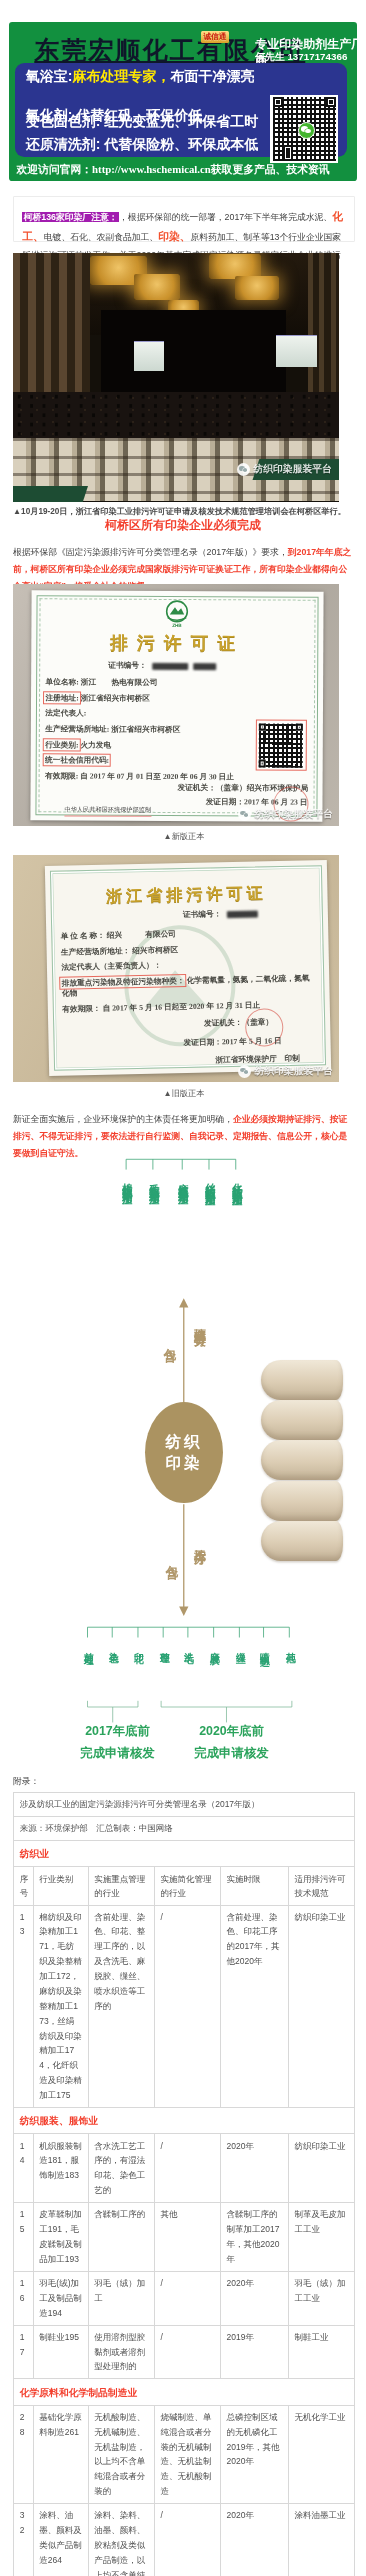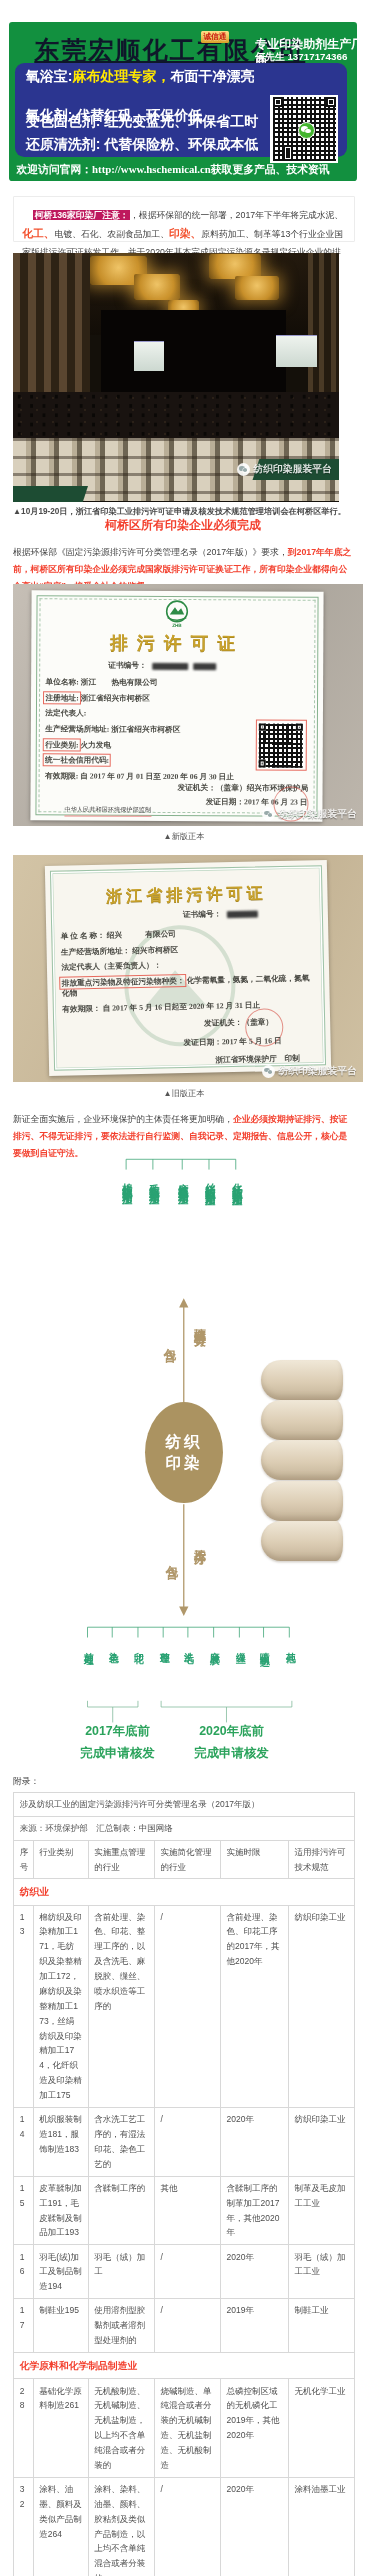--- a/index.html
+++ b/index.html
@@ -19,21 +19,21 @@
   .qrpat{position:relative;width:100%;height:100%;background:repeating-linear-gradient(0deg,#111 0 2.1px,transparent 2.1px 4.6px),repeating-linear-gradient(90deg,#111 0 2.1px,#fff 2.1px 4.6px);}
   .pm{position:absolute;width:10.3px;height:10.3px;border:2.6px solid #111;background:#fff;box-sizing:border-box;}
   .pm::after{content:"";position:absolute;inset:1px;background:#111;}
   .pm.tl{top:0;left:0}.pm.tr{top:0;right:0}.pm.bl{bottom:0;left:0}
   .wx{position:absolute;width:15.5px;height:15.5px;background:#43b52f;border-radius:50%;border:1px solid #fff;}
   .wx::before{content:"";position:absolute;top:3.6px;left:2.6px;width:7.2px;height:5.7px;background:#fff;border-radius:50%;}
   .wx::after{content:"";position:absolute;top:6.2px;left:6.7px;width:5.7px;height:4.6px;background:#fff;border-radius:50%;box-shadow:0 0 0 0.5px #43b52f;}
   #hdr .site{position:absolute;bottom:4.1px;left:7.2px;width:335px;font-size:10.8px;font-weight:700;color:#fff;font-family:"Liberation Serif",serif;}
   
   #intro{position:absolute;top:196px;left:13px;width:342px;height:46px;border:0.5px solid #ececec;border-radius:1px;padding:10.3px 8.2px;box-sizing:border-box;font-size:8.8px;line-height:1.85;color:#404040;}
-  .badge-red{background:#be185d;color:#fff;font-weight:700;padding:0 1.5px;margin-left:11px;}
+  .badge-red{background:#a21caf;color:#fff;font-weight:700;padding:0 1.5px;}
   .big-red{color:#f3512e;font-size:10.8px;font-weight:700;}
   
   #photo1{position:absolute;top:253px;left:13px;width:326px;height:249px;margin:0;background:#14100a;overflow:hidden;}
   .ceil{position:absolute;top:0;left:0;right:0;height:82px;background:linear-gradient(180deg,#241a0e,#120d07);}
   .fix{position:absolute;background:radial-gradient(circle at 50% 40%,#f0c568,#c78f2a 60%,#6b4a12);box-shadow:0 0 14.4px 3.1px rgba(230,170,60,.55);border-radius:2.1px;}
   .colL{position:absolute;top:0;left:0;width:77px;height:170px;background:repeating-linear-gradient(90deg,#5a4630 0 7.2px,#2e2315 7.2px 15.5px);}
   .colR{position:absolute;top:0;right:0;width:31px;height:155px;background:repeating-linear-gradient(90deg,#4a3a26 0 5.2px,#241b10 5.2px 11.3px);}
   .stage{position:absolute;top:57px;left:88px;width:185px;height:93px;background:#070504;}
   .scr{position:absolute;background:linear-gradient(180deg,#eef3ee,#ccd8d0);border-top:1.5px solid #99c;}
   .crowd{position:absolute;top:139px;left:0;right:0;height:62px;background:#191310;background-image:radial-gradient(circle 2.6px,#0a0806 70%,transparent 71%),radial-gradient(circle 2.1px,#2b2118 60%,transparent 61%);background-size:12.4px 9.3px,16px 12px;}
@@ -44,21 +44,21 @@
   .wm .wxo{width:13.4px;height:13.4px;border-radius:50%;background:rgba(255,255,255,.9);position:relative;flex:0 0 auto;}
   .wm .wxo::before{content:"";position:absolute;top:3.1px;left:2.1px;width:5.7px;height:4.6px;border-radius:50%;background:#9aa;}
   .wm .wxo::after{content:"";position:absolute;top:5.2px;left:5.7px;width:4.6px;height:4.1px;border-radius:50%;background:#9aa;box-shadow:0 0 0 0.5px rgba(255,255,255,.9);}
   
   .cap{position:absolute;left:13px;width:342px;font-size:8.2px;color:#4a4a4a;font-weight:700;margin:0;}
   .capc{text-align:center;font-weight:400;color:#555;}
   #redline1{position:absolute;left:0;width:366px;text-align:center;font-size:12px;font-weight:700;color:#f3402e;margin:0;}
   .para{position:absolute;left:13px;width:342px;font-size:8.8px;line-height:1.95;color:#404040;margin:0;}
   .red-bold{color:#f3402e;font-weight:700;}
   
-  .photo{position:absolute;left:13px;width:326px;margin:0;overflow:hidden;padding-left:24px;}
+  .photo{position:absolute;left:13px;width:326px;margin:0;overflow:hidden;}
   #cert1{top:584px;height:242px;background:linear-gradient(120deg,#c6bfb6,#aaa49b 55%,#bdb6ac);}
   .paper1{position:absolute;top:7.2px;left:17.5px;width:292px;height:230px;background:#fcfcf9;transform:rotate(.3deg);box-shadow:0 1px 4.1px rgba(0,0,0,.35);}
   .obr{position:absolute;inset:5.2px;border:1px solid #86b28e;}
   .obr::after{content:"";position:absolute;inset:1.5px;border:0.5px dashed #a9c8ae;}
   .cert-title{position:absolute;width:100%;text-align:center;font-family:"Liberation Serif",serif;font-weight:700;color:#c9a22b;text-shadow:0 0.5px 0.5px #8a6d12;}
   #cert1 .cert-title{top:40px;font-size:17.5px;letter-spacing:9.3px;}
   .cnum{position:absolute;top:70px;left:77px;font-size:7.7px;font-weight:700;color:#4a4a44;font-family:"Liberation Serif",serif;}
   .blurblk{display:inline-block;height:6.7px;background:#3c3c3c;border-radius:1px;filter:blur(0.8px);vertical-align:middle;margin-left:5.2px;}
   .flds{position:absolute;left:14.4px;font-family:"Liberation Serif",serif;font-size:7.7px;font-weight:700;color:#4a4a44;}
   .flds .fr{margin:0 0 5.7px 0;}
@@ -285,37 +285,40 @@
         <col style="width:66px">
       </colgroup>
       <tbody id="t1b">
         <tr>
           <td colspan="6">涉及纺织工业的固定污染源排污许可分类管理名录（2017年版）</td>
         </tr>
         <tr>
           <td colspan="6">来源：环境保护部　汇总制表：中国网络</td>
         </tr>
         <tr>
+          <td class="sec" colspan="6">纺织业</td>
+        </tr>
+        <tr>
           <td class="hd">序号</td>
           <td class="hd">行业类别</td>
           <td class="hd">实施重点管理的行业</td>
           <td class="hd">实施简化管理的行业</td>
           <td class="hd">实施时限</td>
           <td class="hd">适用排污许可技术规范</td>
         </tr>
         <tr>
-          <td class="sec" colspan="6">纺织业</td>
-        </tr>
-        <tr>
           <td>13</td>
           <td class="rd">棉纺织及印染精加工171，毛纺织及染整精加工172，麻纺织及染整精加工173，丝绢纺织及印染精加工174，化纤织造及印染精加工175</td>
           <td>含前处理、染色、印花、整理工序的，以及含洗毛、麻脱胶、缫丝、喷水织造等工序的</td>
           <td>/</td>
           <td class="rd">含前处理、染色、印花工序的2017年，其他2020年</td>
           <td>纺织印染工业</td>
+        </tr>
+        <tr>
+          <td class="sec" colspan="6">纺织服装、服饰业</td>
         </tr>
         <tr>
           <td>14</td>
           <td>机织服装制造181，服饰制造183</td>
           <td>含水洗工艺工序的，有湿法印花、染色工艺的</td>
           <td>/</td>
           <td>2020年</td>
           <td>纺织印染工业</td>
         </tr>
         <tr>

